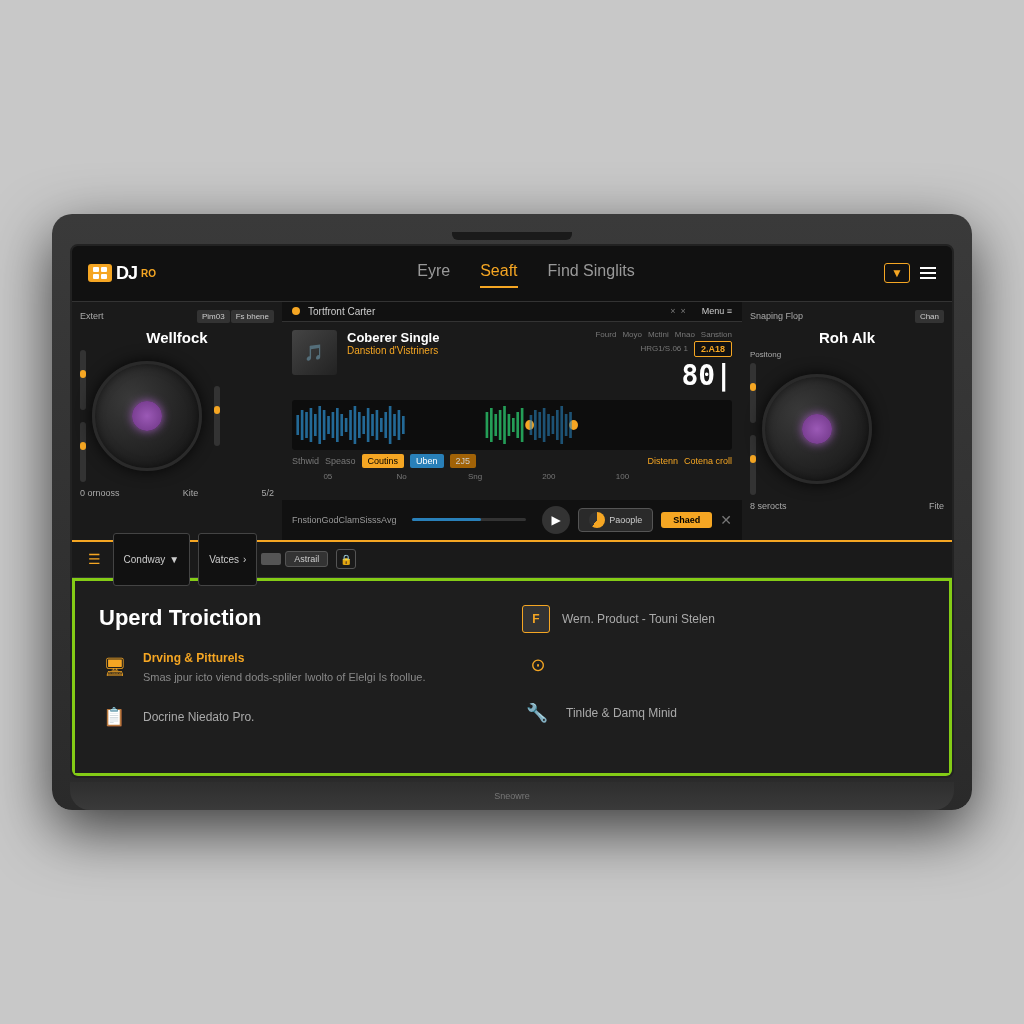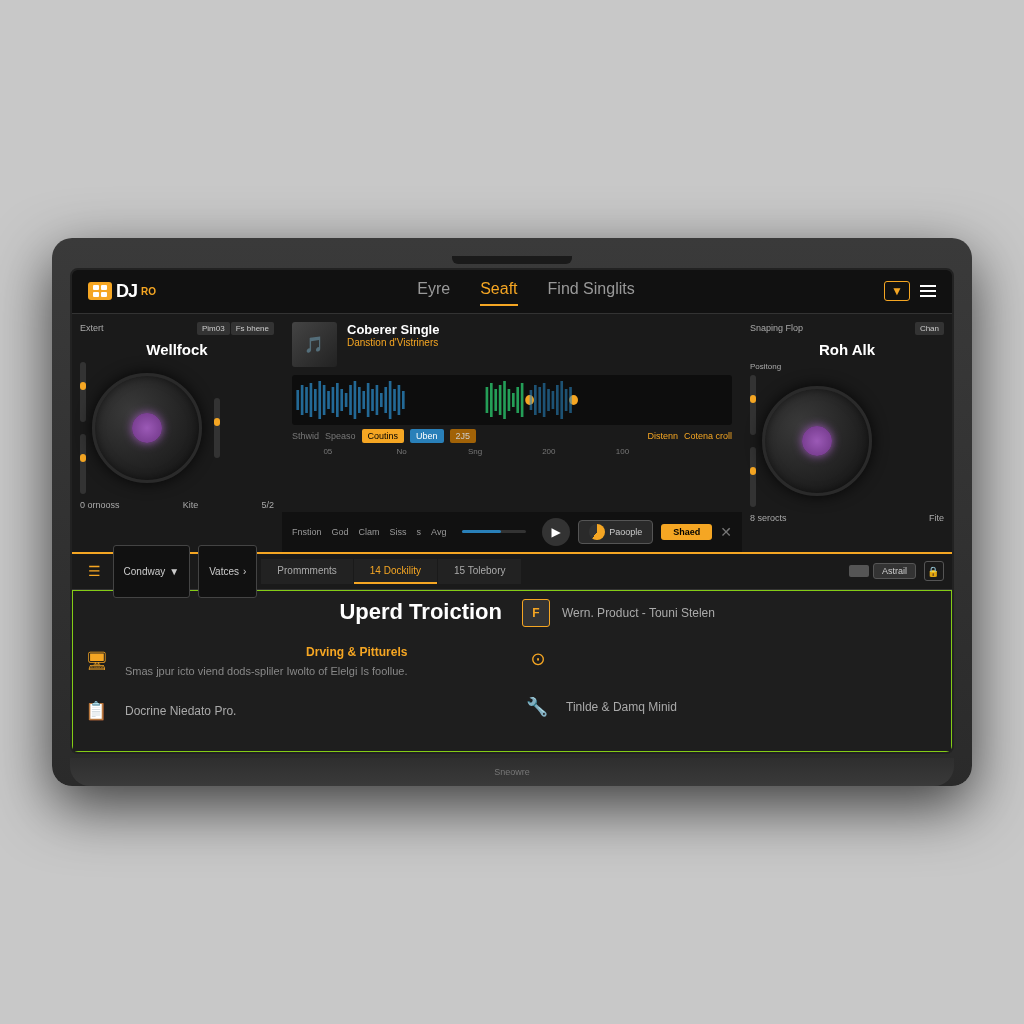--- a/index.html
+++ b/index.html
@@ -54,21 +54,21 @@
     }
 
     
     .top-nav {
       background: #111;
       display: flex;
       align-items: center;
       padding: 8px 16px;
       gap: 20px;
       border-bottom: 1px solid #333;
-      height: 44px;
+      height: 56px;
     }
 
     .logo-area {
       display: flex;
       align-items: center;
       gap: 4px;
       min-width: 80px;
     }
 
     .logo-icon {
@@ -383,21 +383,20 @@
       display: flex;
       align-items: center;
       gap: 8px;
       padding: 6px 10px;
       background: #111;
       margin-top: auto;
     }
 
     .transport-items {
       display: flex;
-      gap: 10px;
       font-size: 9px;
       color: #999;
     }
 
     .play-btn {
       width: 28px;
       height: 28px;
       background: #333;
       border-radius: 50%;
       display: flex;
@@ -547,24 +546,23 @@
     .feature-tab.active {
       background: #f5a623;
       color: #000;
       font-weight: 700;
       border-radius: 4px 4px 0 0;
     }
 
     
     .feature-content {
       background: #1e1e1e;
-      padding: 8px;
-      border: 1px solid #84cc16;
+      padding: 24px;
+      border: 3px solid #84cc16;
       margin: 0;
-      text-align: right;
     }
 
     .feature-grid {
       display: grid;
       grid-template-columns: 1fr 1fr;
       gap: 20px;
     }
 
     .feature-main-title {
       font-size: 22px;
@@ -679,26 +677,49 @@
             </div>
           </div>
           <div class="deck-bottom">
             <span>0 ornooss</span>
             <span>Kite</span>
             <span>5/2</span>
           </div>
         </div>
 
         <div class="center-section">
+          <div class="center-header">
+            <span class="dot active"></span>
+            <span>Tortfront Carter</span>
+            <span style="margin-left:auto; font-size:9px; color:#777;">
+              <span>×</span>&nbsp;
+              <span>×</span>
+            </span>
+            <span style="font-size:9px; color:#ccc; margin-left:8px;">Menu ≡</span>
+          </div>
 
           <div class="track-info">
             <div class="track-artwork">🎵</div>
             <div class="track-details">
               <div class="track-title">Coberer Single</div>
               <div class="track-artist">Danstion d'Vistriners</div>
+            </div>
+            <div style="display:flex; flex-direction:column; align-items:flex-end; gap:2px;">
+              <div style="display:flex; gap:6px; font-size:8px; color:#777;">
+                <span>Fourd</span>
+                <span>Moyo</span>
+                <span>Mctini</span>
+                <span>Mnao</span>
+                <span>Sanstion</span>
+              </div>
+              <div style="display:flex; align-items:center; gap:6px;">
+                <span style="font-size:8px; color:#777;">HRG1/S.06 1</span>
+                <div style="background:#111; border:1px solid #f5a623; padding:2px 6px; border-radius:2px; font-size:9px; color:#f5a623; font-weight:700;">2.A18</div>
+              </div>
+              <div class="track-bpm-key">80|</div>
             </div>
           </div>
 
           <div class="waveform-container">
             <svg class="waveform-svg" viewBox="0 0 500 50" preserveAspectRatio="none">
 
               <g fill="#2980b9" opacity="0.8">
                 <rect x="5" y="15" width="3" height="20"></rect>
                 <rect x="10" y="10" width="3" height="30"></rect>
                 <rect x="15" y="12" width="3" height="26"></rect>
@@ -824,25 +845,20 @@
         <div class="browser-dropdown">
           <span>Condway</span>
           <span>▼</span>
         </div>
 
         <div class="browser-dropdown">
           <span>Vatces</span>
           <span>›</span>
         </div>
 
-        <div class="browser-tabs">
-          <div class="browser-tab">Prommments</div>
-          <div class="browser-tab active">14 Dockility</div>
-          <div class="browser-tab">15 Tolebory</div>
-        </div>
 
         <div class="browser-right">
           <div style="display:flex;align-items:center;gap:4px;">
             <div style="width:20px;height:12px;background:#555;border-radius:2px;"></div>
             <button class="browser-right-btn">Astrail</button>
           </div>
           <div class="lock-icon">🔒</div>
         </div>
       </div>
 

